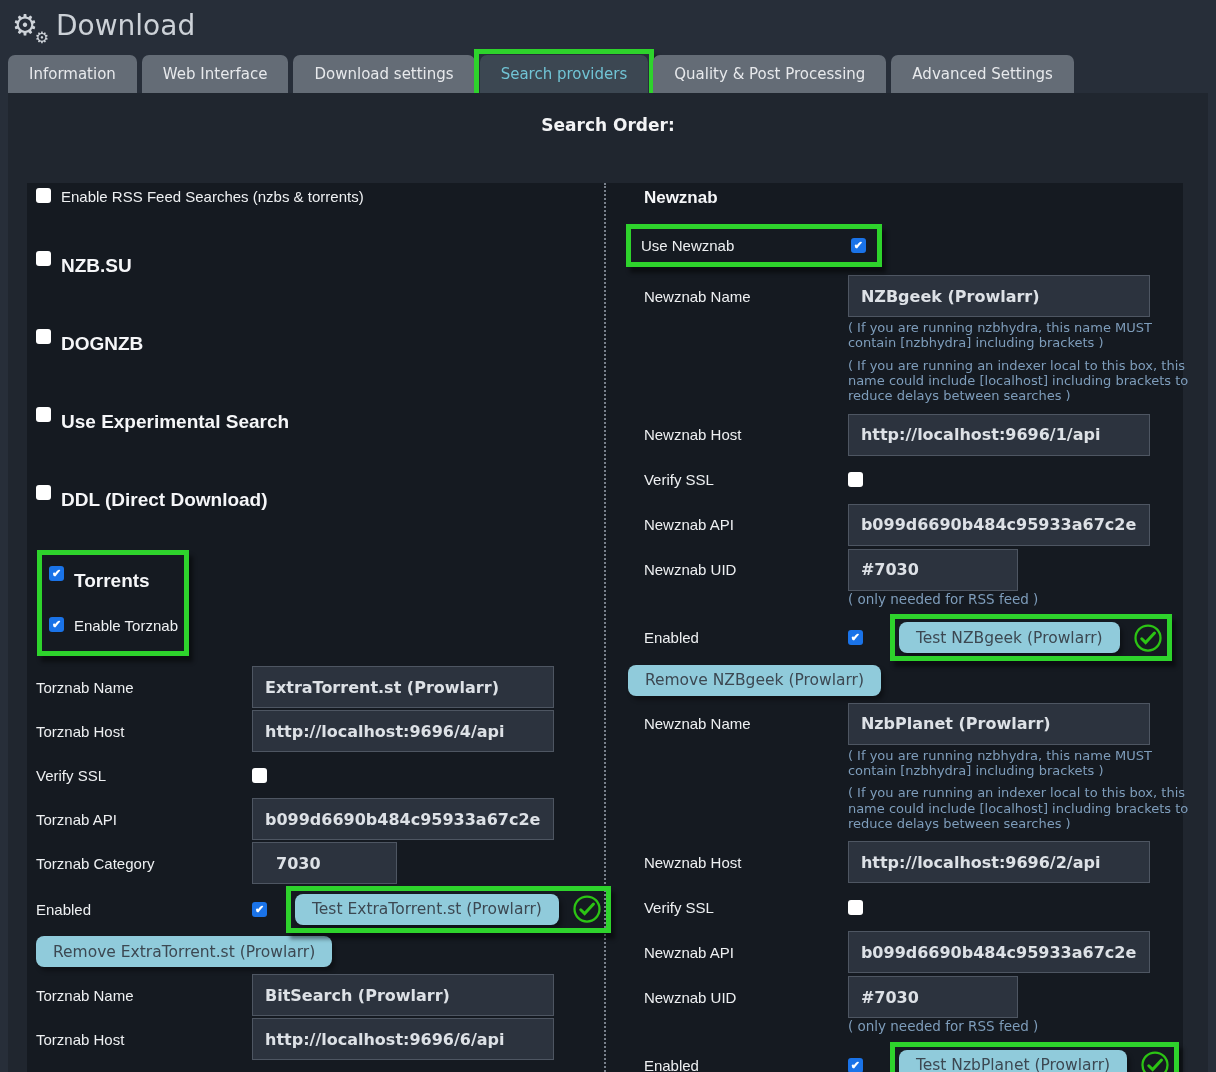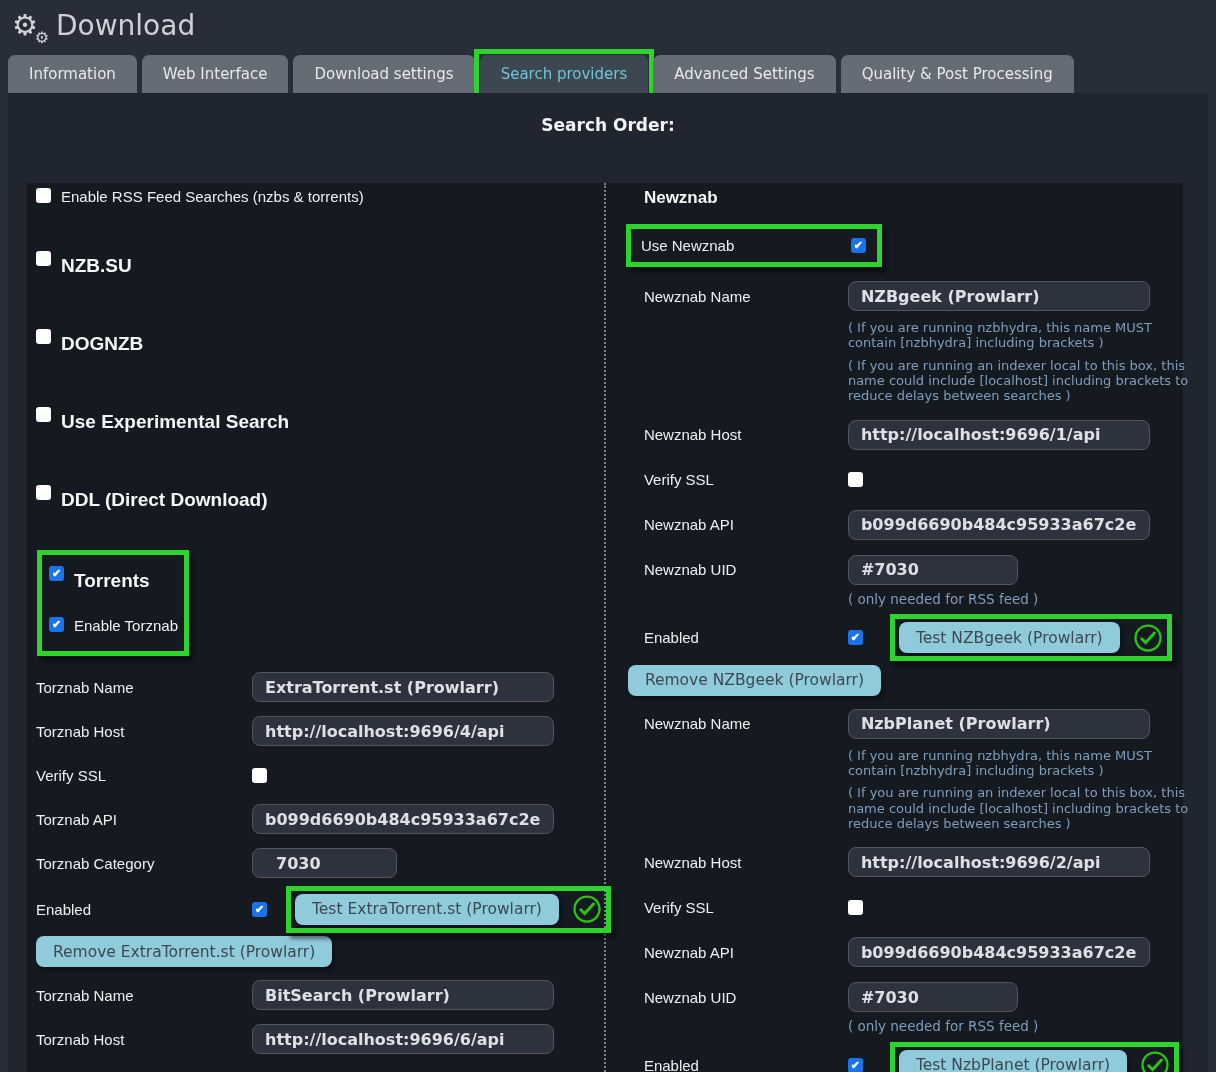--- a/index.html
+++ b/index.html
@@ -45,21 +45,21 @@
 
   .torrents-group { margin-top:40px; margin-left:1px; width:152px; border:5px solid #2ed32c;
         box-shadow:4px 6px 4px rgba(0,0,0,.45); padding:11px 6px 17px 7px; }
   .torrents-group .toggle-row + .toggle-row { margin-top:26px; }
 
   
   .frow { display:flex; align-items:center; height:30px; margin-bottom:14px; }
   .col-right .frow { margin-bottom:15px; }
   .flabel { width:216px; min-width:216px; color:#eef0f2; font-size:15px; }
   .col-right .flabel { width:204px; min-width:204px; }
-  .tinput { height:30px; background:#2c333e; border:1px solid #4e5662; border-radius:8px;
+  .tinput { height:42px; background:#2c333e; border:1px solid #4e5662; border-radius:0;
         color:#dde1e6; font-family:"DejaVu Sans", sans-serif; font-size:16px; font-weight:bold;
         padding:0 12px; outline:none; }
   .w300 { width:302px; } .w145 { width:145px;padding-left:23px; } .w170 { width:170px; }
 
   
   .hints { margin:-6px 0 16px 204px; width:348px; color:#7e9dbb; font-size:13px; line-height:1.18; }
   .hints p { margin-bottom:7px; }
   .uid-hint { margin:-9px 0 14px 204px; color:#7e9dbb; font-size:13.5px; }
 
   
@@ -105,24 +105,24 @@
     <div class="tab">
         <span>Web Interface</span>
       </div>
     <div class="tab">
         <span>Download settings</span>
       </div>
     <div class="tab selected">
         <span>Search providers</span>
       </div>
     <div class="tab">
+        <span>Quality &amp; Post Processing</span>
+      </div>
+    <div class="tab">
         <span>Advanced Settings</span>
-      </div>
-    <div class="tab">
-        <span>Quality &amp; Post Processing</span>
       </div>
   </div>
 
   <div class="panel">
     <div class="search-order tf">Search Order:</div>
 
     <div class="content">
 
       <div class="col-left">
 

